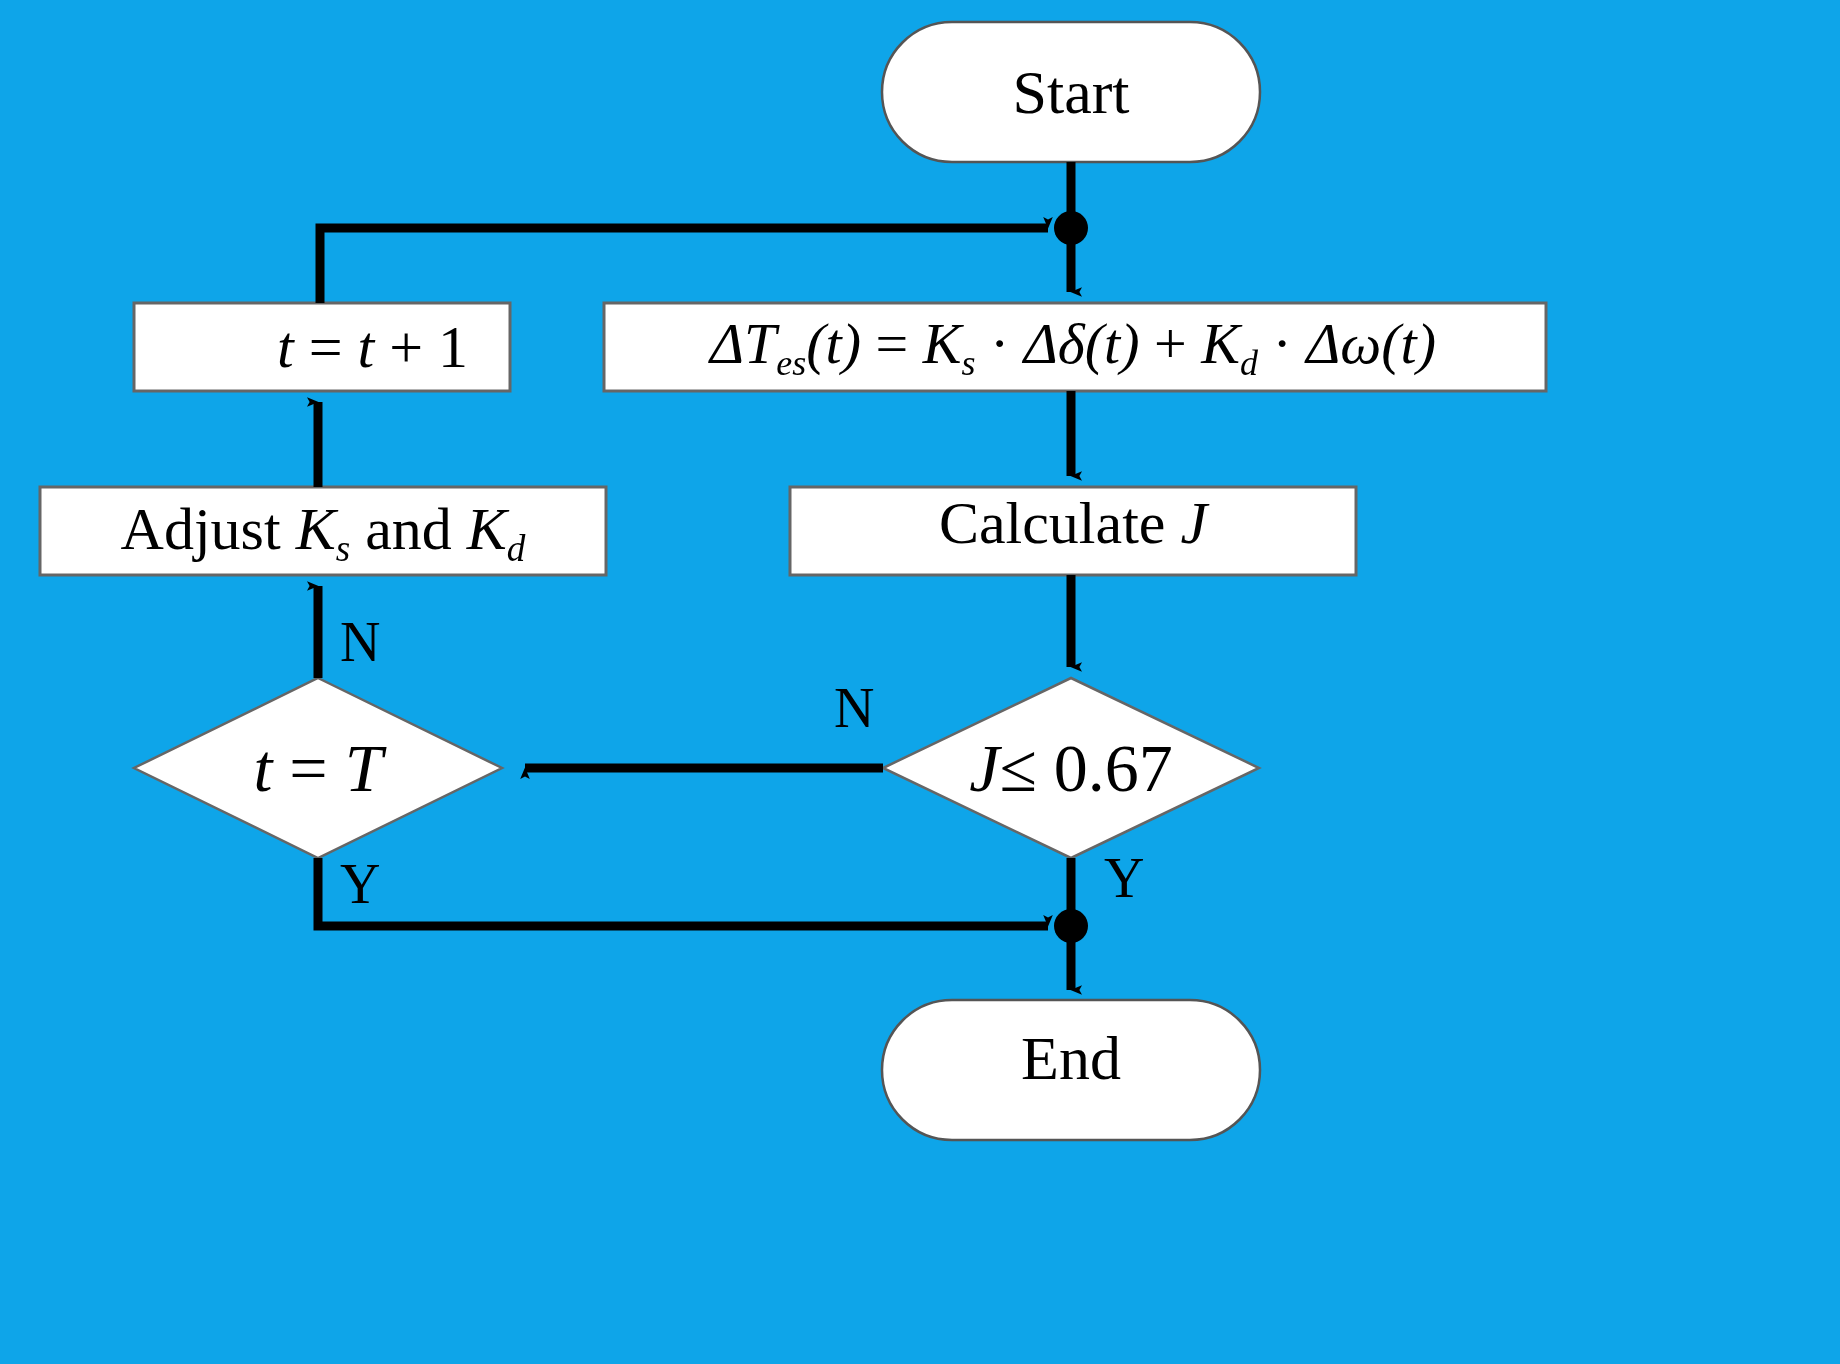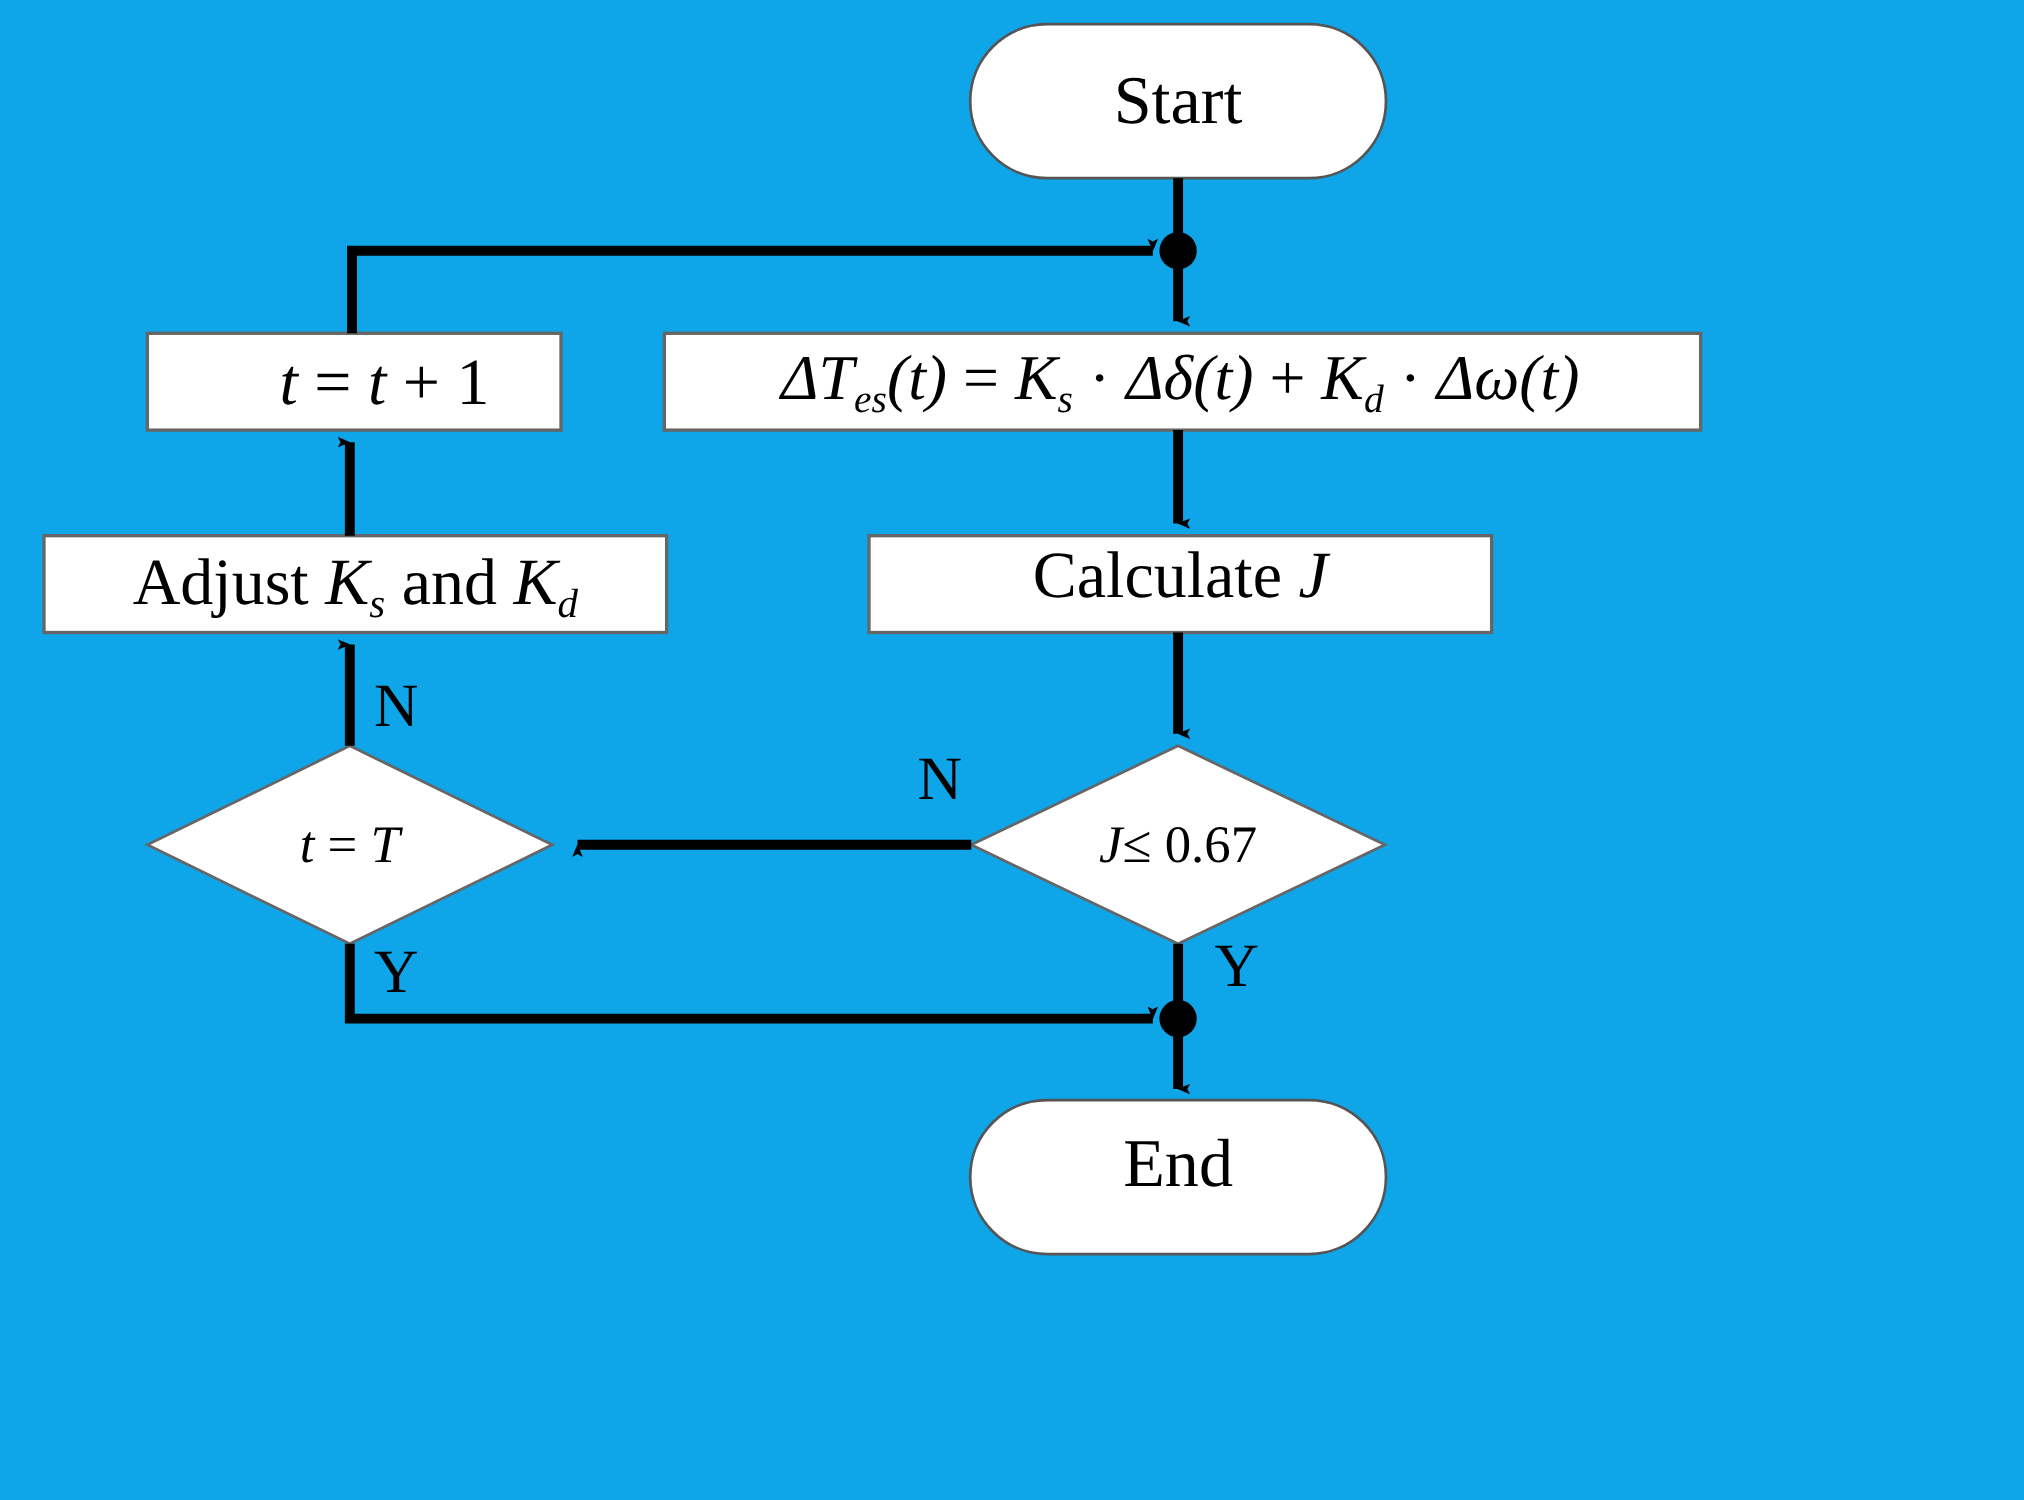--- a/index.html
+++ b/index.html
@@ -38,21 +38,21 @@
   .terminal-label {
     font-size: 62px;
   }
   .process-label {
     font-size: 60px;
   }
   .formula-label {
     font-size: 58px;
   }
   .decision-label {
-    font-size: 48px;
+    font-size: 68px;
   }
   .edge-label {
     position: absolute;
     font-size: 56px;
     color: #000000;
     white-space: nowrap;
   }
   .it { font-style: italic; }
   .sub {
     font-size: 0.62em;
@@ -126,21 +126,21 @@
   </svg>
 
   <div class="node-text terminal-label" style="left:882px; top:22px; width:378px; height:140px;">
     <span>Start</span>
   </div>
 
   <div class="node-text terminal-label" style="left:882px; top:1000px; width:378px; height:117px;">
     <span>End</span>
   </div>
 
-  <div class="node-text process-label" style="left:134px; top:303px; width:431px; height:88px;">
+  <div class="node-text process-label" style="left:134px; top:303px; width:431px; height:88px;padding-left:23px;">
     <span>
       <span class="it">t</span>
       <span class="op">=</span>
       <span class="it">t</span>
       <span class="op">+</span>
       <span class="op">1</span>
     </span>
   </div>
 
   <div class="node-text formula-label" style="left:604px; top:303px; width:938px; height:88px;">

